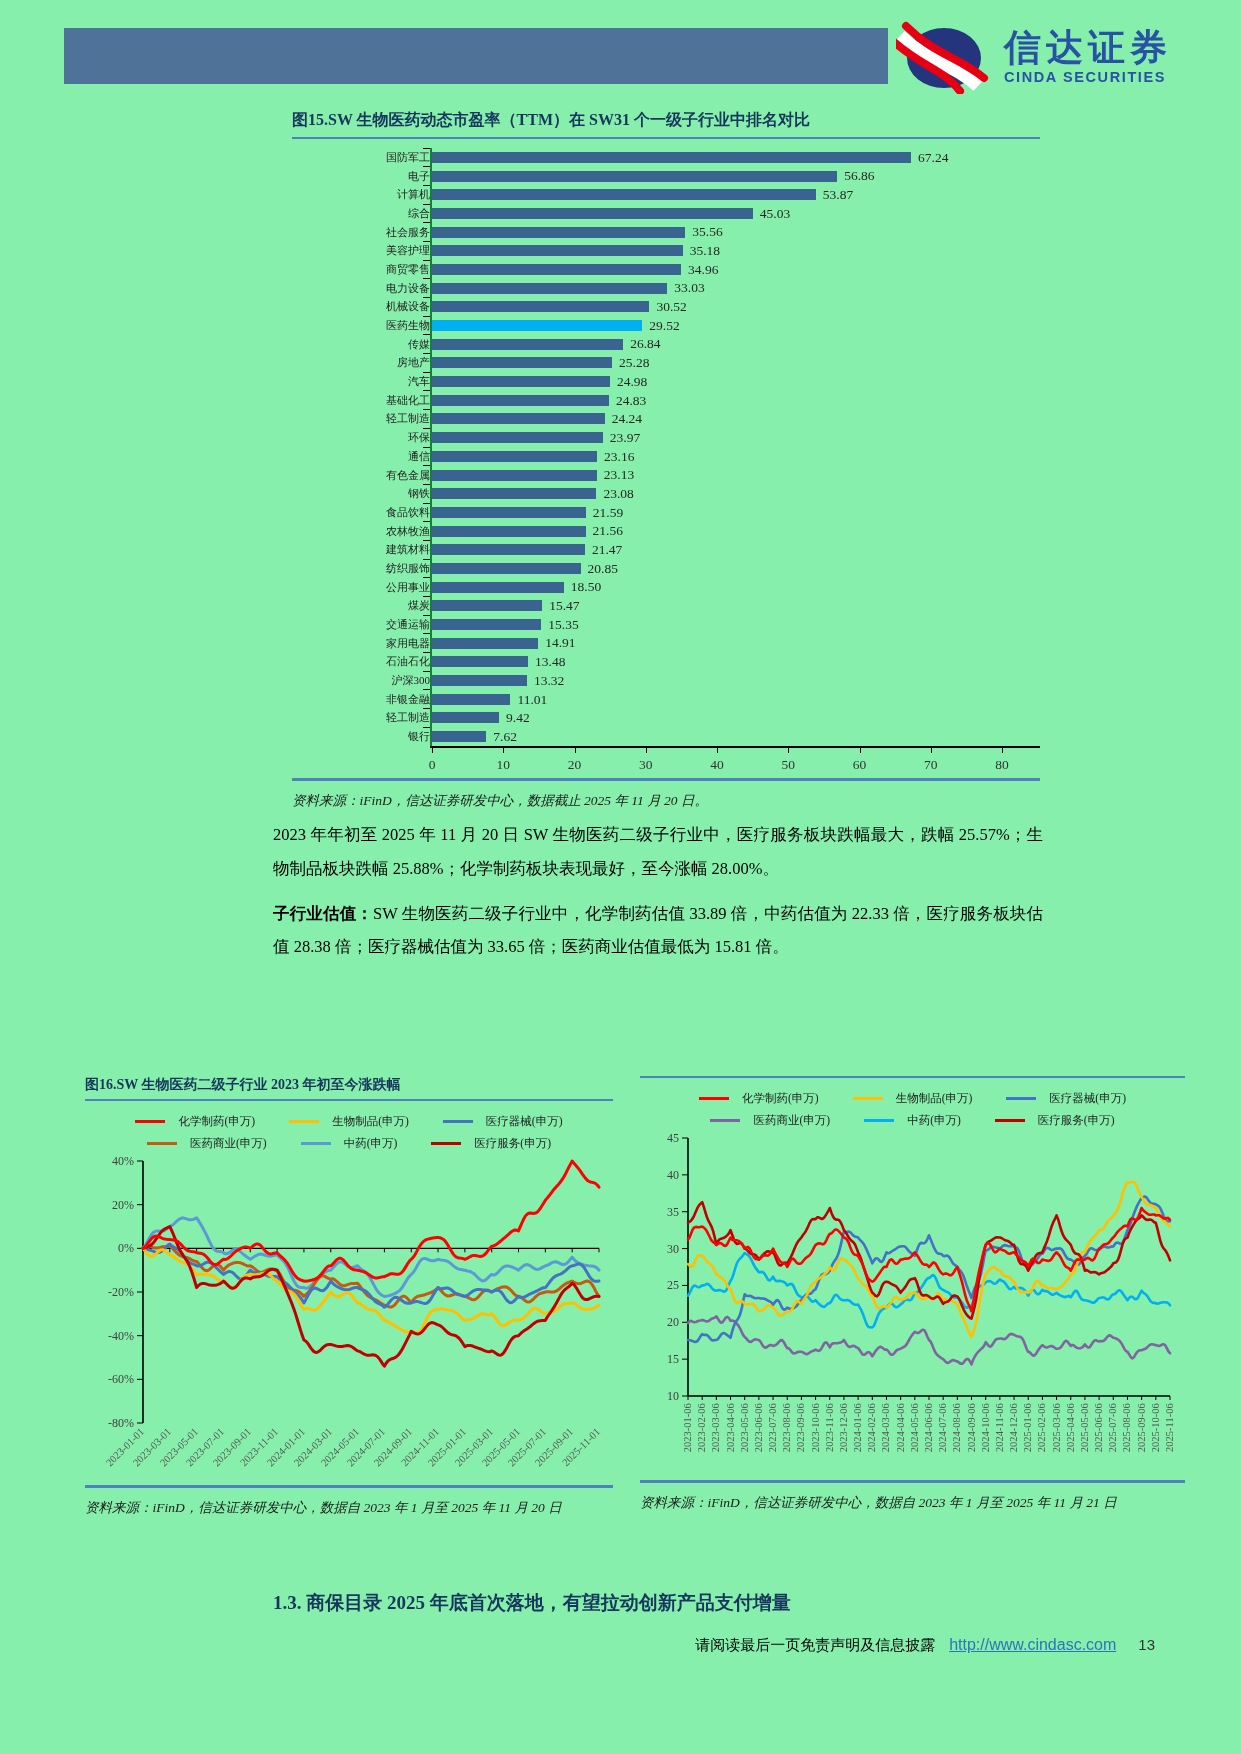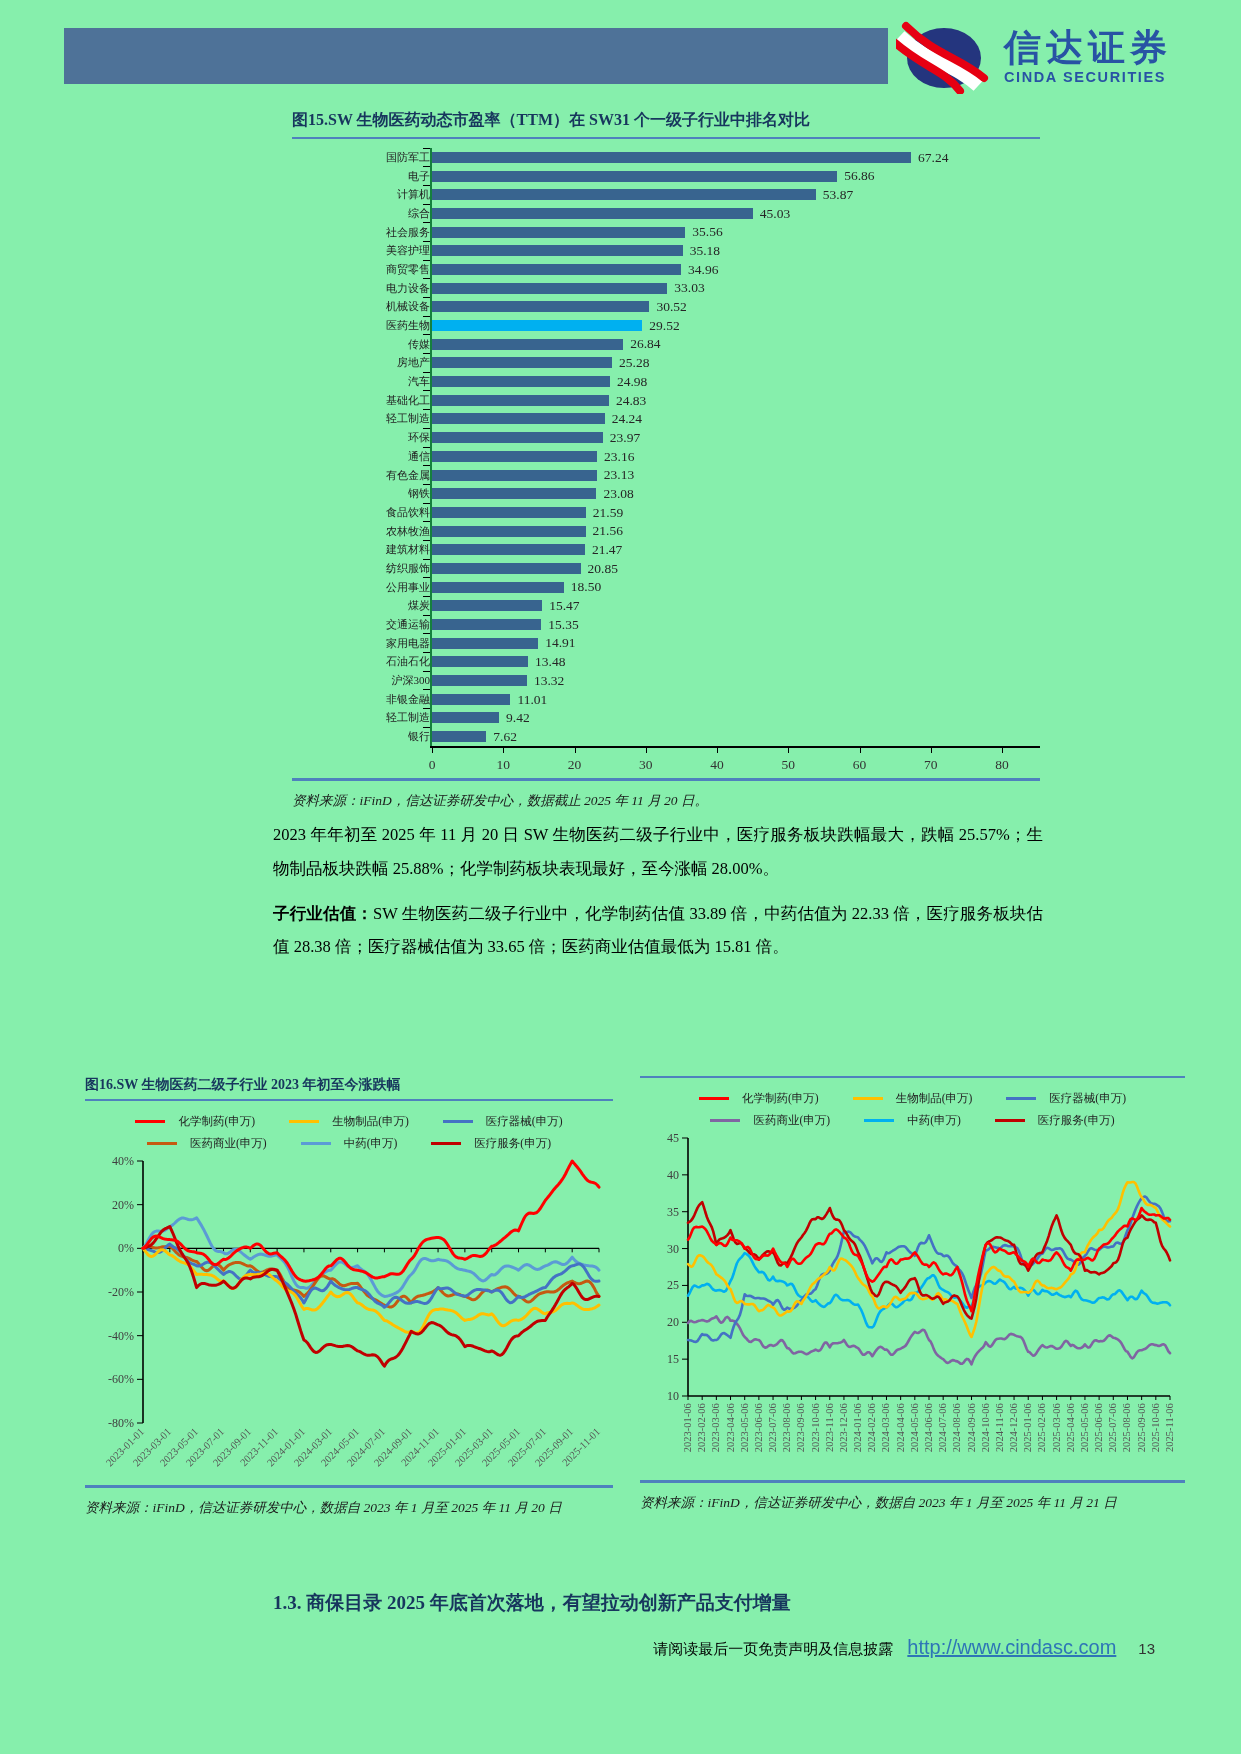--- a/index.html
+++ b/index.html
@@ -43,21 +43,21 @@
   .legend-row { display:flex; justify-content:center; gap:34px; }
   .legend-item { display:flex; align-items:center; gap:13px; font-size:11.5px; color:#222; white-space:nowrap; }
   .legend-swatch { width:30px; height:3px; }
   svg.plot { display:block; overflow:visible; }
   .xlabels { position:relative; }
   .xlabels span { position:absolute; font-size:10.5px; color:#555; white-space:nowrap; line-height:1.2; }
   
   .heading13 { position:absolute; left:273px; top:1590px; width:772px; font-size:19px; font-weight:bold; color:#17365D; }
   .footer { position:absolute; left:0; top:1636px; width:1241px; display:flex; justify-content:flex-end; align-items:baseline; gap:14px; padding-right:86px; font-size:15px; }
   .footer .note { color:#000; }
-  .footer a { color:#2E75B6; text-decoration:underline; font-family:"Liberation Sans","DejaVu Sans",sans-serif; font-size:20px; }
+  .footer a { color:#2E75B6; text-decoration:underline; font-family:"Liberation Sans","DejaVu Sans",sans-serif; font-size:16px; }
   .footer .pagenum { color:#333; font-family:"Liberation Sans","DejaVu Sans",sans-serif; margin-left:8px; }
 </style>
 </head>
 <body>
 
 <div class="page">
 
   <div class="header-bar"></div>
   <div class="logo">
     <svg width="96" height="74" viewBox="0 0 96 74">

